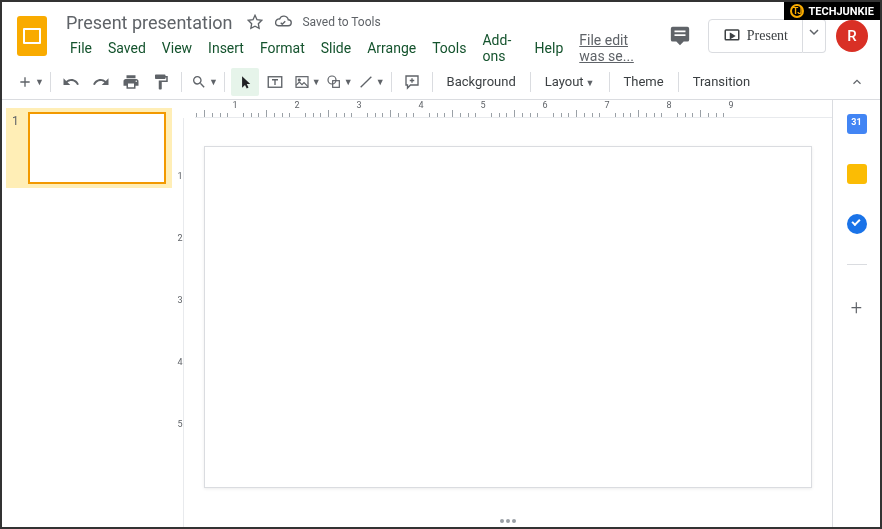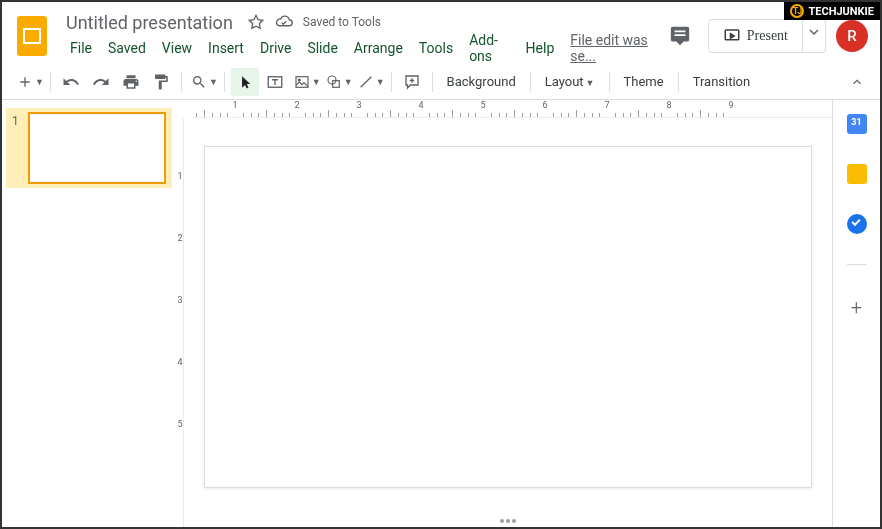--- a/index.html
+++ b/index.html
@@ -85,40 +85,40 @@
 <div class="header">
   <div class="app-logo">
     <svg width="30" height="40" viewBox="0 0 30 40">
       <rect x="0" y="0" width="30" height="40" rx="3" fill="#f9ab00"></rect>
       <rect x="6" y="12" width="18" height="16" rx="1" fill="#fff"></rect>
       <rect x="8" y="14" width="14" height="12" fill="#f9ab00"></rect>
     </svg>
   </div>
   <div class="title-area">
     <div class="title-row">
-      <div class="doc-title">Untitled presentation</div>
+      <div class="doc-title">Present presentation</div>
       <div class="star-btn">
         <svg width="16" height="16" viewBox="0 0 24 24" fill="none" stroke="#5f6368" stroke-width="2">
             <path d="M12 2l3 6.5 7 1-5 5 1.2 7-6.2-3.3L5.8 21.5 7 14.5 2 9.5l7-1z"></path>
           </svg>
       </div>
       <div class="cloud-btn">
         <svg width="18" height="14" viewBox="0 0 24 18" fill="none" stroke="#5f6368" stroke-width="1.8">
             <path d="M19 14a4 4 0 0 0 0-8 6 6 0 0 0-11.5-1A4.5 4.5 0 0 0 6 14z"></path>
             <path d="M9 10l2 2 4-4"></path>
           </svg>
       </div>
       <div class="saved-text">Saved to Tools</div>
     </div>
     <div class="menu-row">
       <div class="menu-item">File</div>
       <div class="menu-item">Saved</div>
       <div class="menu-item">View</div>
       <div class="menu-item">Insert</div>
-      <div class="menu-item">Drive</div>
+      <div class="menu-item">Format</div>
       <div class="menu-item">Slide</div>
       <div class="menu-item">Arrange</div>
       <div class="menu-item">Tools</div>
       <div class="menu-item">Add-ons</div>
       <div class="menu-item">Help</div>
       <div class="last-edit">File edit was se...</div>
     </div>
   </div>
   <div class="header-right">
     <div class="comments-btn">

